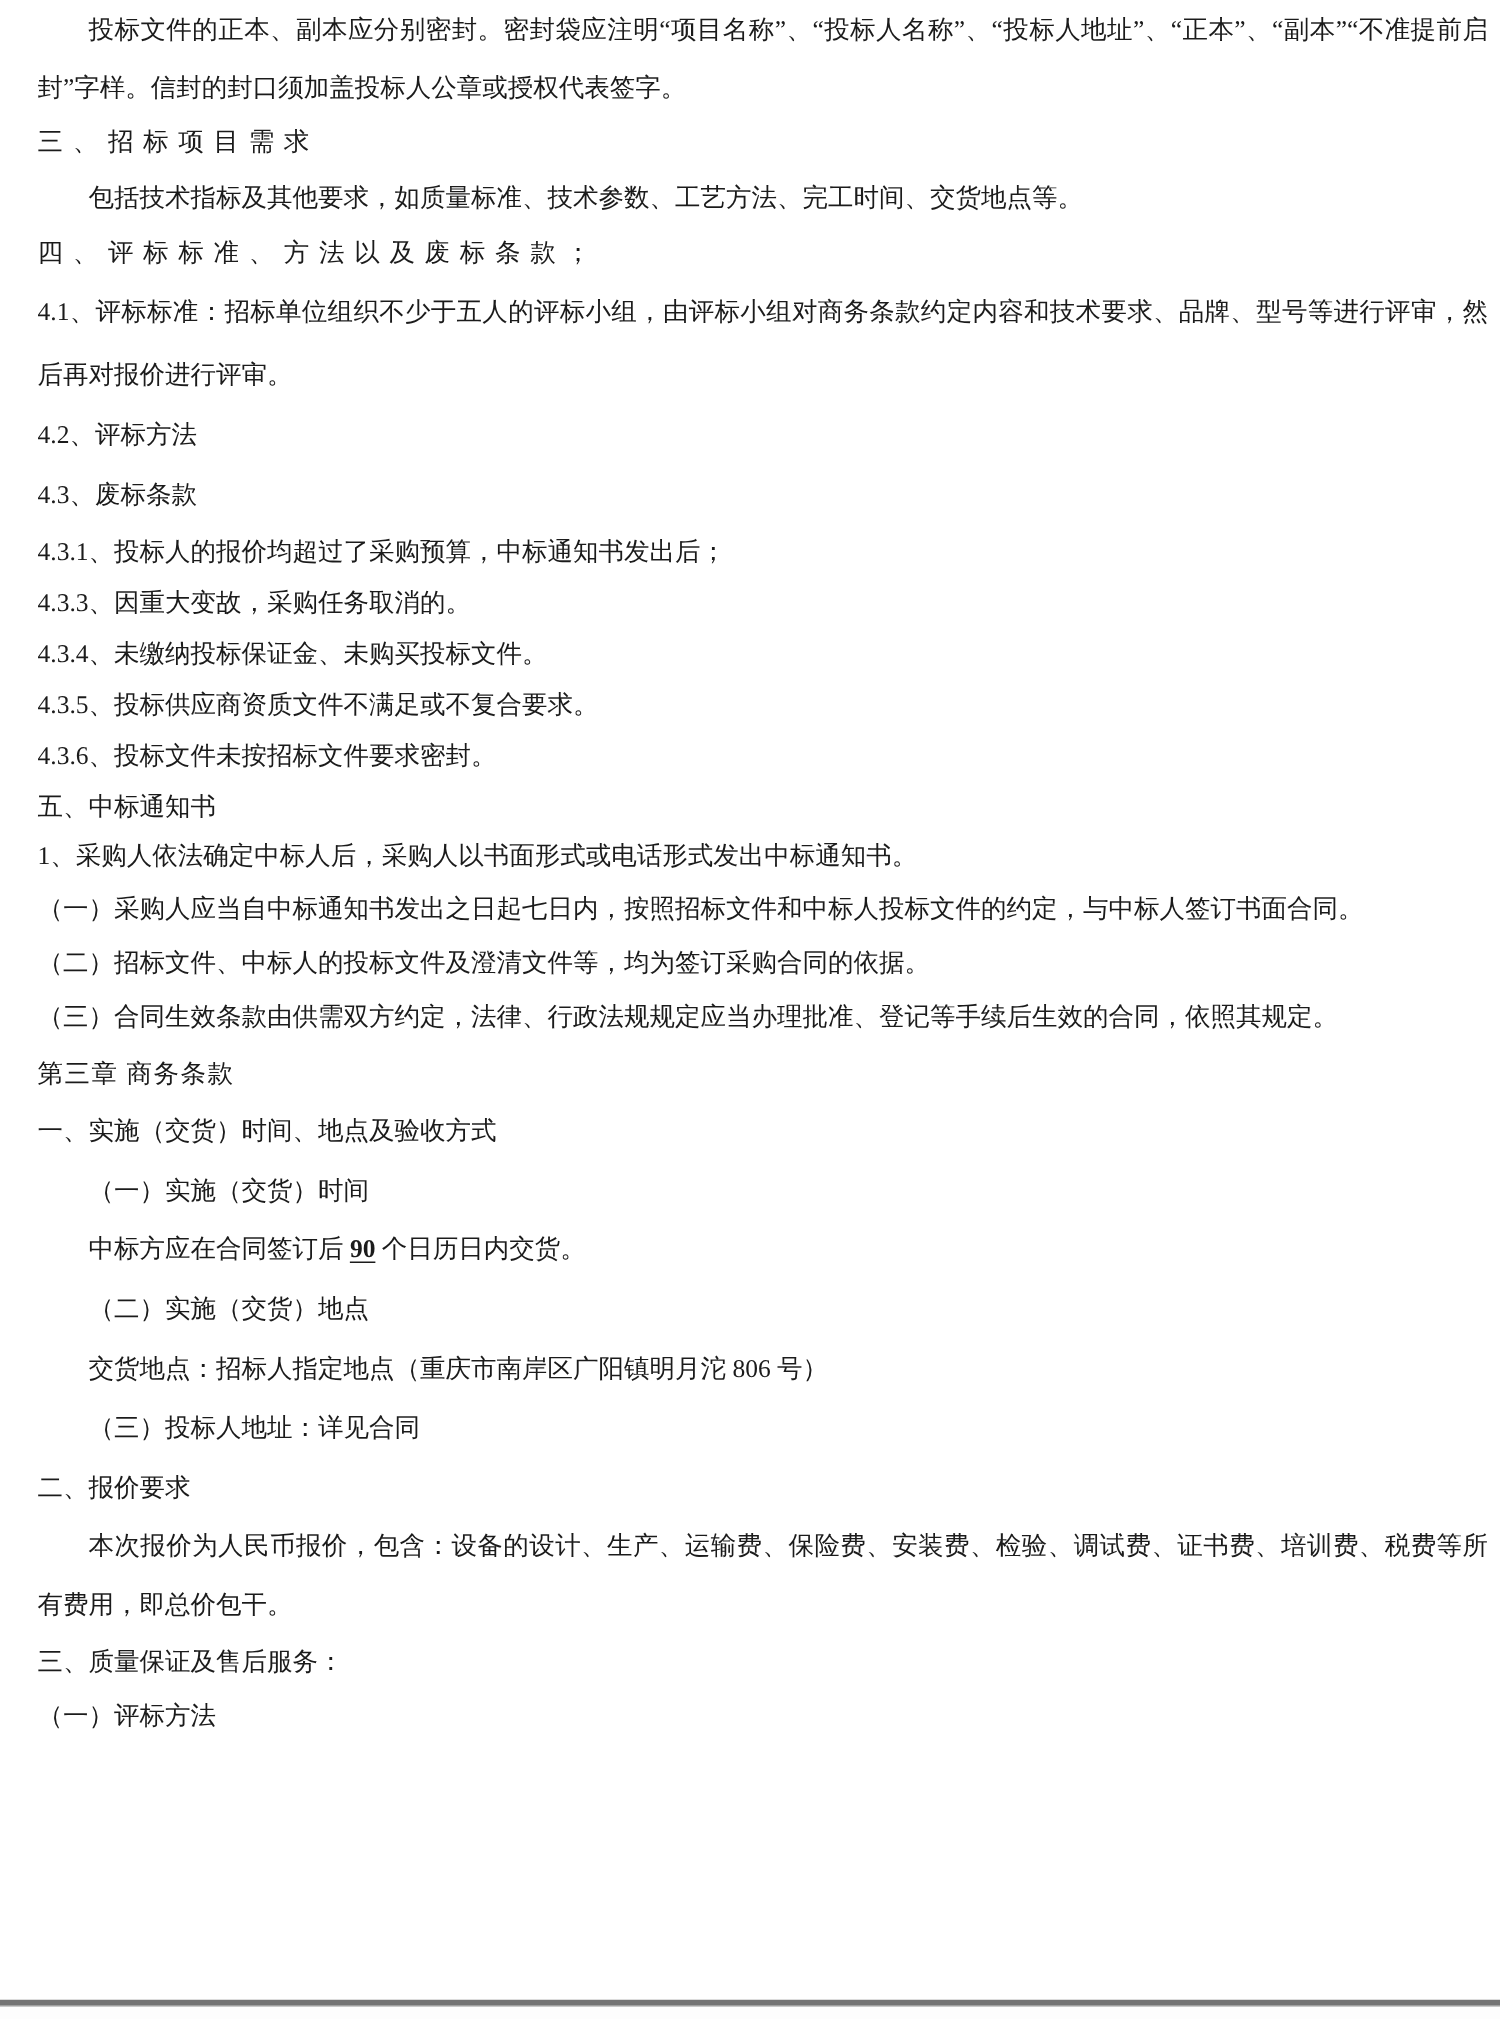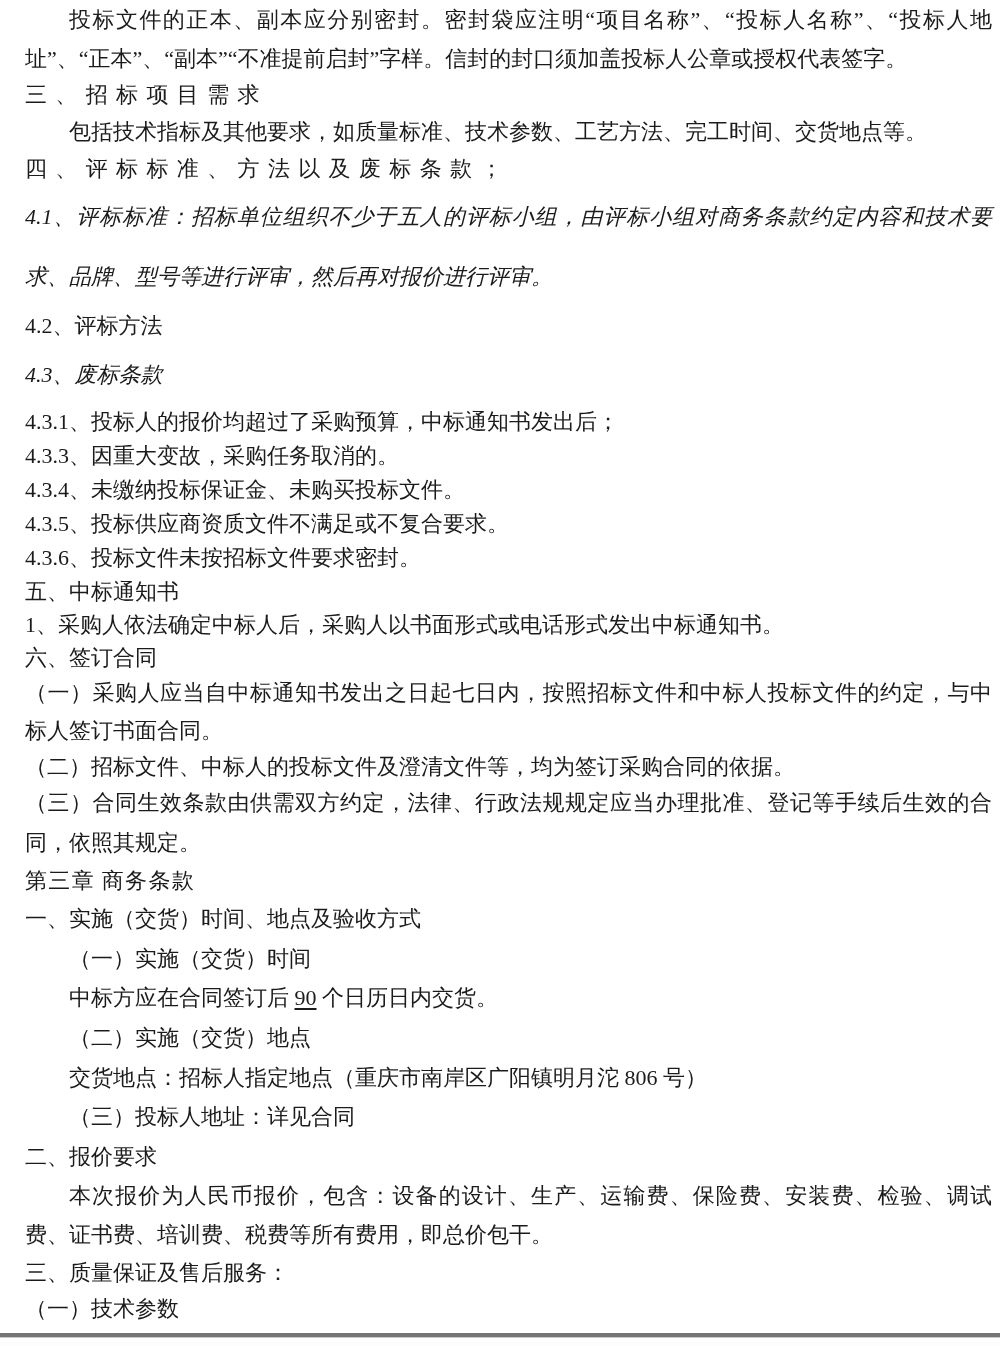--- a/index.html
+++ b/index.html
@@ -12,37 +12,37 @@
     background:#ffffff;
     color:#1b1b1b;
     padding:0 8px 0 25px;
     font-family:"Liberation Serif","DejaVu Serif",serif;
     font-size:17px;
     text-align:justify;
   }
   .page p, .page h2{
     margin:0;
     padding:0;
-    font-size:22px;
+    font-size:17px;
     font-weight:normal;
   }
   .hd{font-weight:bold;font-family:Liberation Serif, serif;}
   .sp{letter-spacing:.38em;}
   .ind{text-indent:2em;}
   .ctr{text-align:left;text-indent:0;letter-spacing:.06em;}
   .mt5{margin-top:5px;}
   .mt38{margin-top:38px;}
   .lh33{line-height:33px;}
   .lh34{line-height:34px;}
   .lh36{line-height:36px;}
   .lh38{line-height:38px;}
   .lh39{line-height:39px;}
   .lh40{line-height:40px;}
-  .lh42{line-height:60px;font-style:italic;}
-  .u{text-decoration:underline;text-underline-offset:3px;}
+  .lh42{line-height:42px;}
+  .u{text-decoration:underline;text-underline-offset:3px;font-weight:bold;}
   .page-edge{width:1000px;height:4px;background:#747474;border-bottom:1px solid #c9c9c9;}
   .page-below{width:1000px;height:8px;background:#fdfdfd;}
 </style>
 </head>
 <body>
 
 <div class="page">
 
   <p class="ind lh39">投标文件的正本、副本应分别密封。密封袋应注明“项目名称”、“投标人名称”、“投标人地址”、“正本”、“副本”“不准提前启封”字样。信封的封口须加盖投标人公章或授权代表签字。</p>
 
@@ -62,21 +62,20 @@
   <p class="lh34">4.3.1、投标人的报价均超过了采购预算，中标通知书发出后；</p>
   <p class="lh34">4.3.3、因重大变故，采购任务取消的。</p>
   <p class="lh34">4.3.4、未缴纳投标保证金、未购买投标文件。</p>
   <p class="lh34">4.3.5、投标供应商资质文件不满足或不复合要求。</p>
   <p class="lh34">4.3.6、投标文件未按招标文件要求密封。</p>
 
   <h2 class="hd lh33">五、中标通知书</h2>
 
   <p class="lh33">1、采购人依法确定中标人后，采购人以书面形式或电话形式发出中标通知书。</p>
 
-  <h2 class="hd lh33">六、签订合同</h2>
 
   <p class="lh38">（一）采购人应当自中标通知书发出之日起七日内，按照招标文件和中标人投标文件的约定，与中标人签订书面合同。</p>
   <p class="lh33">（二）招标文件、中标人的投标文件及澄清文件等，均为签订采购合同的依据。</p>
   <p class="lh40">（三）合同生效条款由供需双方约定，法律、行政法规规定应当办理批准、登记等手续后生效的合同，依照其规定。</p>
 
   <h2 class="hd ctr lh36 mt38">第三章 商务条款</h2>
 
   <h2 class="hd lh40">一、实施（交货）时间、地点及验收方式</h2>
 
   <p class="ind lh39">（一）实施（交货）时间</p>
@@ -88,18 +87,18 @@
   <p class="ind lh39">交货地点：招标人指定地点（重庆市南岸区广阳镇明月沱 806 号）</p>
 
   <p class="ind lh40">（三）投标人地址：详见合同</p>
 
   <h2 class="hd lh39">二、报价要求</h2>
 
   <p class="ind lh39">本次报价为人民币报价，包含：设备的设计、生产、运输费、保险费、安装费、检验、调试费、证书费、培训费、税费等所有费用，即总价包干。</p>
 
   <h2 class="hd lh38">三、质量保证及售后服务：</h2>
 
-  <p class="lh33">（一）技术参数</p>
+  <p class="lh33">（一）评标方法</p>
 
 </div>
 
 <div class="page-edge"></div>
 <div class="page-below"></div>
 
 </body></html>

